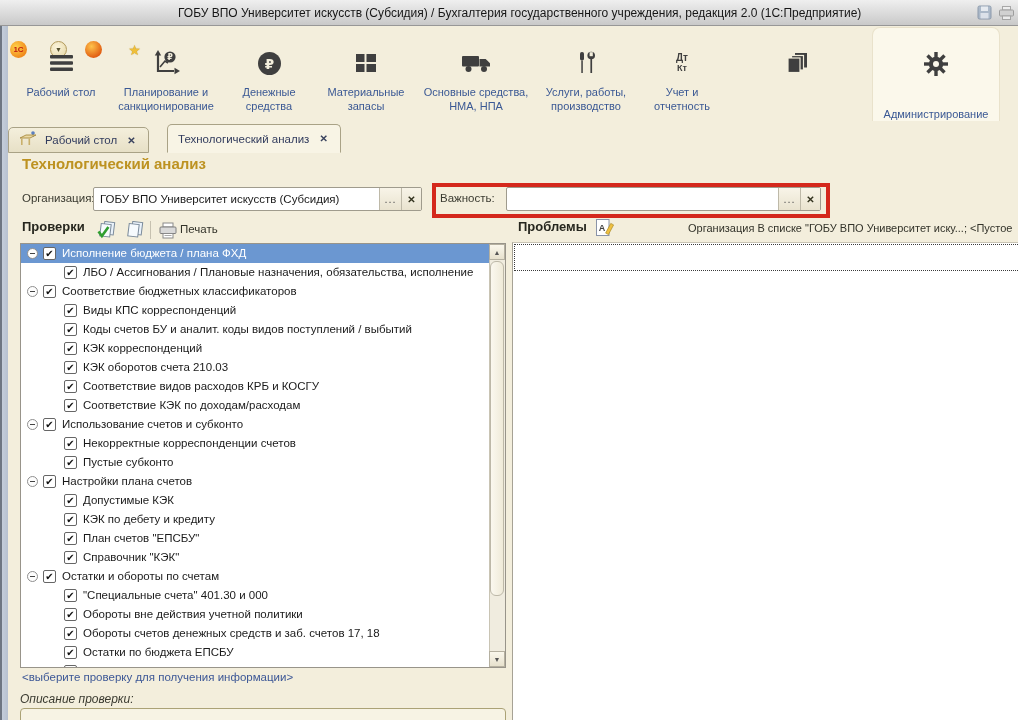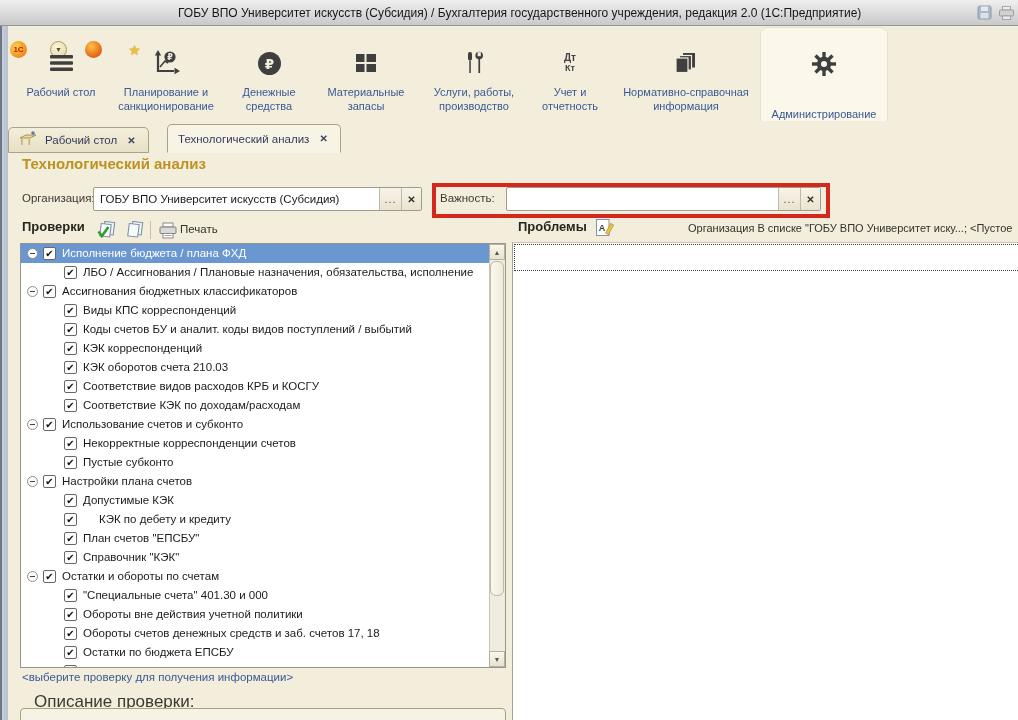--- a/index.html
+++ b/index.html
@@ -71,21 +71,21 @@
   .tlabel { position:absolute; top:0; line-height:19px; font-size:11.5px; color:#1A1A1A; white-space:nowrap; }
   
   .vscroll { position:absolute; right:0; top:0; bottom:0; width:16px; background:#F0ECDF; border-left:1px solid #C9C4B4; }
   .sbtn { position:absolute; left:-1px; width:16px; height:16px; background:linear-gradient(#FAF7EC,#E7E1CD);
     border:1px solid #B5B0A0; display:flex; align-items:center; justify-content:center; font-size:7px; color:#555; cursor:pointer; }
   .sbtn.up { top:0; } .sbtn.down { bottom:0; }
   .sthumb { position:absolute; left:0; top:17px; width:14px; height:335px;
     background:linear-gradient(90deg,#FBF8EF,#EFEAD8); border:1px solid #BDB8A8; border-radius:6px; cursor:grab; }
   
   .hint-link { position:absolute; left:22px; top:671px; font-size:11.5px; color:#3C5796; cursor:pointer; }
-  .desc-label { position:absolute; left:34px; top:692px; font-size:17px; color:#3A3A30; }
+  .desc-label { position:absolute; left:20px; top:692px; font-size:12px; color:#3A3A30;font-style:italic; }
   .desc-box { position:absolute; left:20px; top:708px; width:486px; height:24px; border:1px solid #ABA276; border-radius:4px; background:#F7F3E4; }
   
   .problems-table { position:absolute; left:512px; top:242px; width:506px; height:478px; background:#FFF;
     border-left:1px solid #A6A295; border-top:1px solid #C9C4B4; }
   .pt-header { position:absolute; left:1px; top:1px; width:520px; height:27px; border:1px dotted #3A3A3A; background:#FFF; }
 </style>
 </head>
 <body>
 
 <div class="titlebar">
@@ -149,20 +149,31 @@
       <div class="ricon">
         <svg width="24" height="22" viewBox="0 0 24 22" fill="#3F3F3F">
           <rect x="2" y="2" width="8.5" height="8"></rect>
           <rect x="12.5" y="2" width="9.5" height="8"></rect>
           <rect x="2" y="12" width="8.5" height="8"></rect>
           <rect x="12.5" y="12" width="9.5" height="8"></rect>
         </svg>
       </div>
       <div class="rlabel">Материальные запасы</div>
     </div>
+    <div class="rsec" style="width: 112px;">
+      <div class="ricon">
+        <svg width="31" height="22" viewBox="0 0 31 22" fill="#3F3F3F">
+          <rect x="1" y="4" width="17" height="10.5" rx="1"></rect>
+          <path d="M18.5 7 h6.2 l4.3 4.2 v3.3 h-10.5 z"></path>
+          <circle cx="7.5" cy="17" r="3"></circle>
+          <circle cx="23" cy="17" r="3"></circle>
+        </svg>
+      </div>
+      <div class="rlabel">Основные средства, НМА, НПА</div>
+    </div>
     <div class="rsec" style="width: 108px;">
       <div class="ricon">
         <svg width="23" height="27" viewBox="0 0 23 27" fill="#3F3F3F">
           <rect x="5" y="2" width="4" height="8.5" rx="1.8"></rect>
           <rect x="6.3" y="10.5" width="1.5" height="12.5"></rect>
           <circle cx="16.2" cy="5.5" r="3.8"></circle>
           <rect x="14.6" y="2.2" width="3.2" height="4" fill="#F3EEDC"></rect>
           <rect x="15.4" y="9" width="1.7" height="14"></rect>
         </svg>
       </div>
@@ -178,21 +189,20 @@
       <div class="rlabel">Учет и отчетность</div>
     </div>
     <div class="rsec" style="width: 148px;">
       <div class="ricon">
         <svg width="25" height="25" viewBox="0 0 25 25">
           <rect x="9" y="2" width="12" height="14.5" fill="#3F3F3F"></rect>
           <rect x="5.5" y="4.5" width="12" height="14.5" fill="#3F3F3F" stroke="#F3EEDC" stroke-width="1.2"></rect>
           <rect x="2" y="7" width="12" height="14.5" fill="#3F3F3F" stroke="#F3EEDC" stroke-width="1.2"></rect>
         </svg>
       </div>
-      <div class="rlabel">Нормативно-справочная информация</div>
     </div>
     <div class="rsec active" style="width: 128px; justify-content: space-between;">
       <div class="ricon">
         <svg width="26" height="26" viewBox="0 0 26 26">
           <g fill="#3F3F3F">
             <rect x="11.3" y="1" width="3.4" height="24"></rect>
             <rect x="11.3" y="1" width="3.4" height="24" transform="rotate(45 13 13)"></rect>
             <rect x="11.3" y="1" width="3.4" height="24" transform="rotate(90 13 13)"></rect>
             <rect x="11.3" y="1" width="3.4" height="24" transform="rotate(135 13 13)"></rect>
             <circle cx="13" cy="13" r="7.2"></circle>
@@ -271,21 +281,21 @@
         <span class="tcheck" style="left:22px">✔</span>
         <span class="tlabel" style="left:41px">Исполнение бюджета / плана ФХД</span>
       </div>
       <div class="trow">
         <span class="tcheck" style="left:43px">✔</span>
         <span class="tlabel" style="left:62px">ЛБО / Ассигнования / Плановые назначения, обязательства, исполнение</span>
       </div>
       <div class="trow">
         <span class="texp"></span>
         <span class="tcheck" style="left:22px">✔</span>
-        <span class="tlabel" style="left:41px">Ассигнования бюджетных классификаторов</span>
+        <span class="tlabel" style="left:41px">Соответствие бюджетных классификаторов</span>
       </div>
       <div class="trow">
         <span class="tcheck" style="left:43px">✔</span>
         <span class="tlabel" style="left:62px">Виды КПС корреспонденций</span>
       </div>
       <div class="trow">
         <span class="tcheck" style="left:43px">✔</span>
         <span class="tlabel" style="left:62px">Коды счетов БУ и аналит. коды видов поступлений / выбытий</span>
       </div>
       <div class="trow">
@@ -321,21 +331,21 @@
         <span class="texp"></span>
         <span class="tcheck" style="left:22px">✔</span>
         <span class="tlabel" style="left:41px">Настройки плана счетов</span>
       </div>
       <div class="trow">
         <span class="tcheck" style="left:43px">✔</span>
         <span class="tlabel" style="left:62px">Допустимые КЭК</span>
       </div>
       <div class="trow">
         <span class="tcheck" style="left:43px">✔</span>
-        <span class="tlabel" style="left:78px">КЭК по дебету и кредиту</span>
+        <span class="tlabel" style="left:62px">КЭК по дебету и кредиту</span>
       </div>
       <div class="trow">
         <span class="tcheck" style="left:43px">✔</span>
         <span class="tlabel" style="left:62px">План счетов "ЕПСБУ"</span>
       </div>
       <div class="trow">
         <span class="tcheck" style="left:43px">✔</span>
         <span class="tlabel" style="left:62px">Справочник "КЭК"</span>
       </div>
       <div class="trow">

